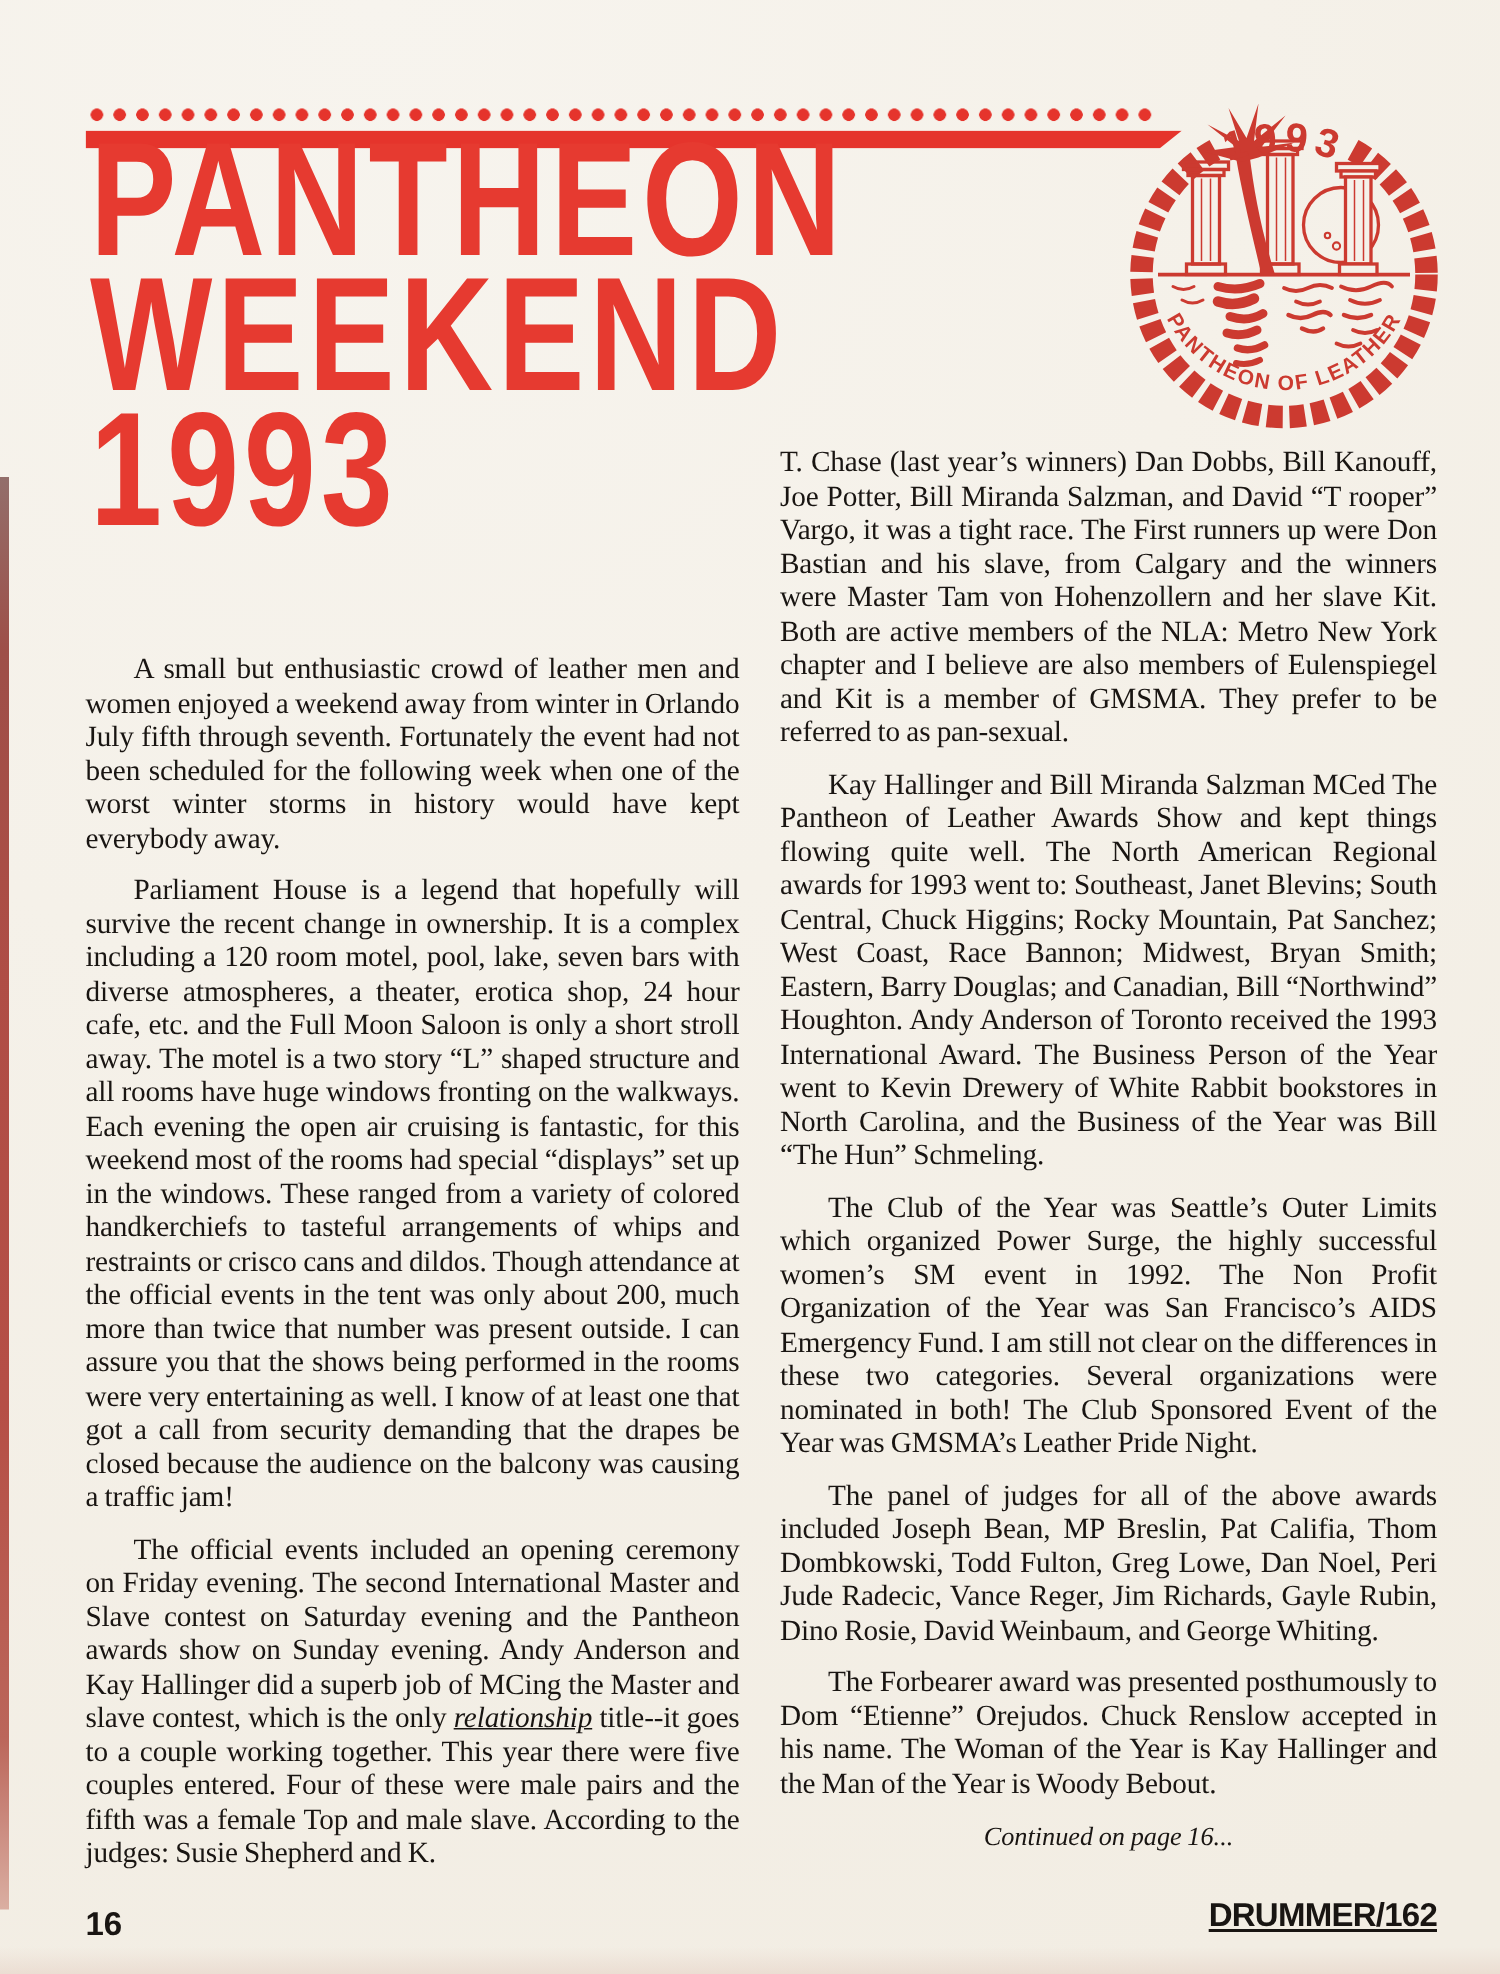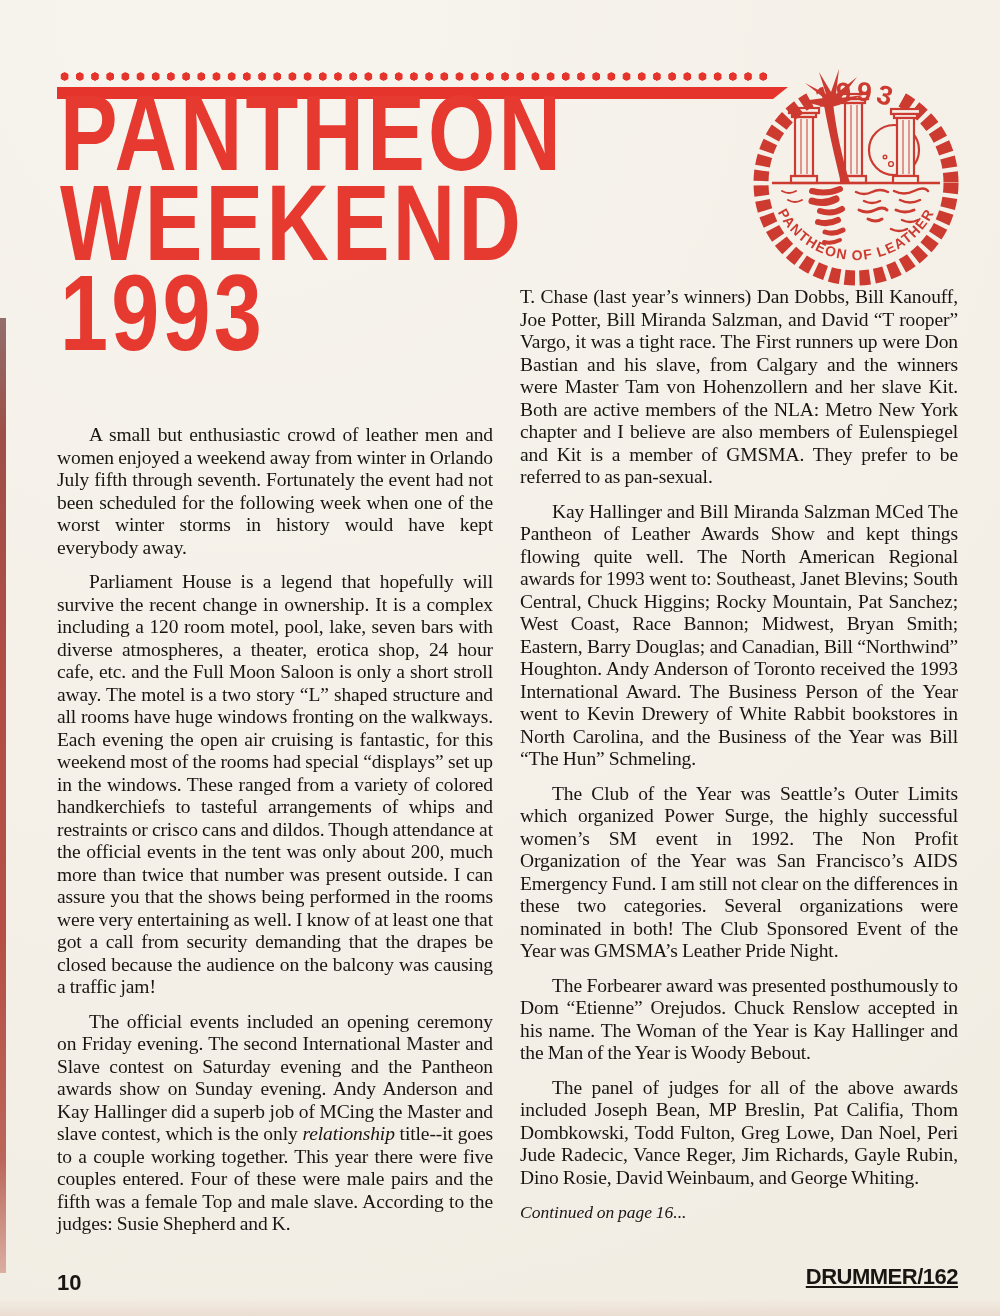--- a/index.html
+++ b/index.html
@@ -65,28 +65,28 @@
   .logo-svg { position: absolute; left: 744px; top: 58px; }
 
   .col {
     position: absolute;
     font-size: 19.5px;
     line-height: 22.5px;
     text-align: justify;
     letter-spacing: -0.1px;
     word-spacing: -0.6px;
   }
-  .col p { margin: 0 0 12px 0; text-indent: 32px; }
+  .col p { margin: 12px 0 12px 0; text-indent: 32px; }
   .col p.no-indent { text-indent: 0; }
   .col-left  { left: 57px;  top: 424px; width: 436px; }
   .col-right { left: 520px; top: 286px; width: 438px; }
-  .ital { font-style: italic; }
+  .ital { font-style: italic; text-decoration: underline; }
 
   .continued-line {
-    text-align: left;
+    text-align: center;
     font-style: italic;
     font-size: 17.5px;
     margin-top: 2px;
     letter-spacing: 0;
   }
 
   .page-number {
     position: absolute;
     left: 57px; top: 1270px;
     font-family: "Liberation Sans", "DejaVu Sans", sans-serif;
@@ -204,22 +204,22 @@
   <div class="col col-left">
     <p>A small but enthusiastic crowd of leather men and women enjoyed a weekend away from winter in Orlando July fifth through seventh. Fortunately the event had not been scheduled for the following week when one of the worst winter storms in history would have kept everybody away.</p>
     <p>Parliament House is a legend that hopefully will survive the recent change in ownership. It is a complex including a 120 room motel, pool, lake, seven bars with diverse atmospheres, a theater, erotica shop, 24 hour cafe, etc. and the Full Moon Saloon is only a short stroll away. The motel is a two story “L” shaped structure and all rooms have huge windows fronting on the walkways. Each evening the open air cruising is fantastic, for this weekend most of the rooms had special “displays” set up in the windows. These ranged from a variety of colored handkerchiefs to tasteful arrangements of whips and restraints or crisco cans and dildos. Though attendance at the official events in the tent was only about 200, much more than twice that number was present outside. I can assure you that the shows being performed in the rooms were very entertaining as well. I know of at least one that got a call from security demanding that the drapes be closed because the audience on the balcony was causing a traffic jam!</p>
     <p><span>The official events included an opening ceremony on Friday evening. The second International Master and Slave contest on Saturday evening and the Pantheon awards show on Sunday evening. Andy Anderson and Kay Hallinger did a superb job of MCing the Master and slave contest, which is the only </span><span class="ital">relationship</span><span> title--it goes to a couple working together. This year there were five couples entered. Four of these were male pairs and the fifth was a female Top and male slave. According to the judges: Susie Shepherd and K.</span></p>
   </div>
 
   <div class="col col-right">
     <p class="no-indent">T. Chase (last year’s winners) Dan Dobbs, Bill Kanouff, Joe Potter, Bill Miranda Salzman, and David “T rooper” Vargo, it was a tight race. The First runners up were Don Bastian and his slave, from Calgary and the winners were Master Tam von Hohenzollern and her slave Kit. Both are active members of the NLA: Metro New York chapter and I believe are also members of Eulenspiegel and Kit is a member of GMSMA. They prefer to be referred to as pan-sexual.</p>
     <p>Kay Hallinger and Bill Miranda Salzman MCed The Pantheon of Leather Awards Show and kept things flowing quite well. The North American Regional awards for 1993 went to: Southeast, Janet Blevins; South Central, Chuck Higgins; Rocky Mountain, Pat Sanchez; West Coast, Race Bannon; Midwest, Bryan Smith; Eastern, Barry Douglas; and Canadian, Bill “Northwind” Houghton. Andy Anderson of Toronto received the 1993 International Award. The Business Person of the Year went to Kevin Drewery of White Rabbit bookstores in North Carolina, and the Business of the Year was Bill “The Hun” Schmeling.</p>
     <p>The Club of the Year was Seattle’s Outer Limits which organized Power Surge, the highly successful women’s SM event in 1992. The Non Profit Organization of the Year was San Francisco’s AIDS Emergency Fund. I am still not clear on the differences in these two categories. Several organizations were nominated in both! The Club Sponsored Event of the Year was GMSMA’s Leather Pride Night.</p>
+    <p>The panel of judges for all of the above awards included Joseph Bean, MP Breslin, Pat Califia, Thom Dombkowski, Todd Fulton, Greg Lowe, Dan Noel, Peri Jude Radecic, Vance Reger, Jim Richards, Gayle Rubin, Dino Rosie, David Weinbaum, and George Whiting.</p>
     <p>The Forbearer award was presented posthumously to Dom “Etienne” Orejudos. Chuck Renslow accepted in his name. The Woman of the Year is Kay Hallinger and the Man of the Year is Woody Bebout.</p>
-    <p>The panel of judges for all of the above awards included Joseph Bean, MP Breslin, Pat Califia, Thom Dombkowski, Todd Fulton, Greg Lowe, Dan Noel, Peri Jude Radecic, Vance Reger, Jim Richards, Gayle Rubin, Dino Rosie, David Weinbaum, and George Whiting.</p>
     <div class="continued-line">Continued on page 16...</div>
   </div>
 
-  <div class="page-number">10</div>
+  <div class="page-number">16</div>
   <div class="magazine-credit">DRUMMER/162</div>
 
   <div class="bottom-shade"></div>
 </div>
 
 </body></html>

